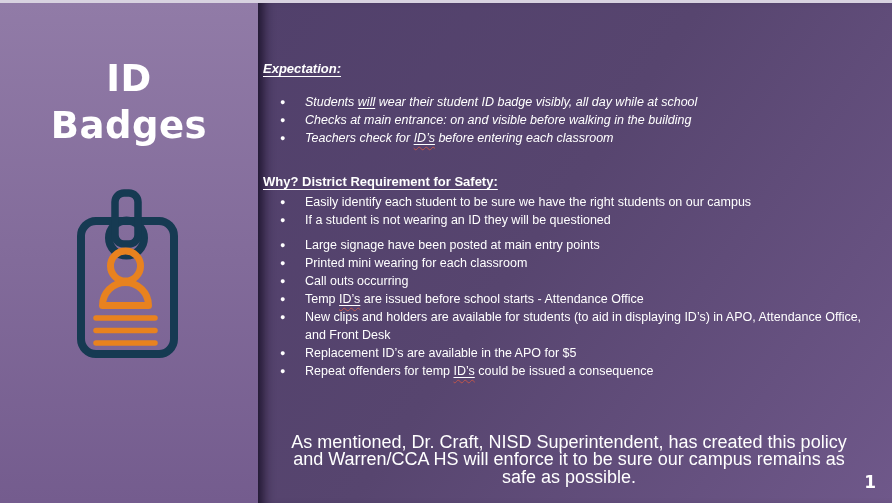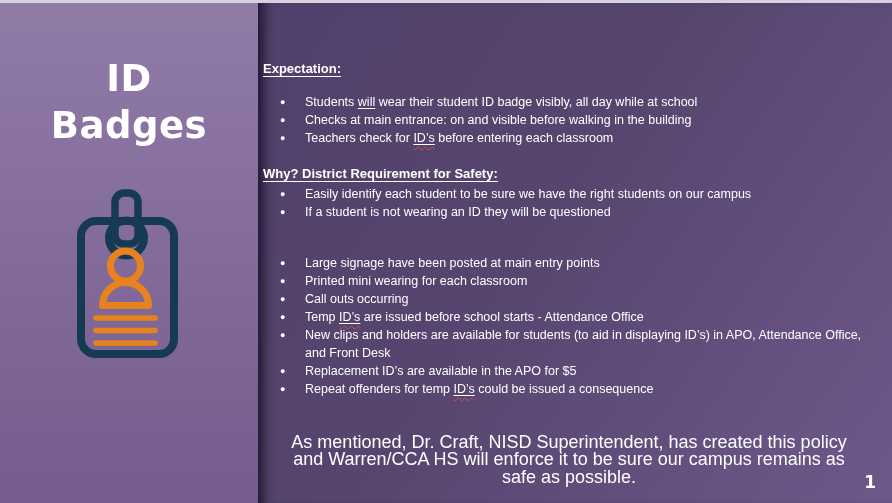--- a/index.html
+++ b/index.html
@@ -26,23 +26,23 @@
   .slide-title{
     margin-top:52px;font-family:"DejaVu Sans",sans-serif;font-weight:bold;
     font-size:37px;line-height:47px;color:#fff;letter-spacing:.5px;
   }
   .badge-icon-wrap{margin-top:40px;}
   .heading{
     font-size:13px;font-weight:bold;text-decoration:underline;
     text-decoration-thickness:1px;text-underline-offset:2.5px;
     line-height:18px;margin-bottom:2px;
   }
-  .section:nth-child(1){margin-bottom:18px;}
+  .section:nth-child(1){margin-bottom:26px;font-style:italic;}
   .section:nth-child(1) .heading{margin-bottom:15px;}
-  .section:nth-child(2){margin-bottom:33px;}
+  .section:nth-child(2){margin-bottom:7px;}
   .bullet{display:flex;padding-left:17px;font-size:12.5px;line-height:18px;}
   .dot{flex:none;width:25px;font-size:9px;line-height:18px;}
   .btext{flex:1;padding-right:10px;}
   .seg-u{
     text-decoration-line:underline;text-decoration-style:solid;
     text-decoration-color:#fff;text-decoration-thickness:1px;text-underline-offset:2px;
   }
   .seg-sq{
     text-decoration-line:underline;text-decoration-style:wavy;
     text-decoration-color:var(--squiggle,#c0544a);text-decoration-thickness:1px;

